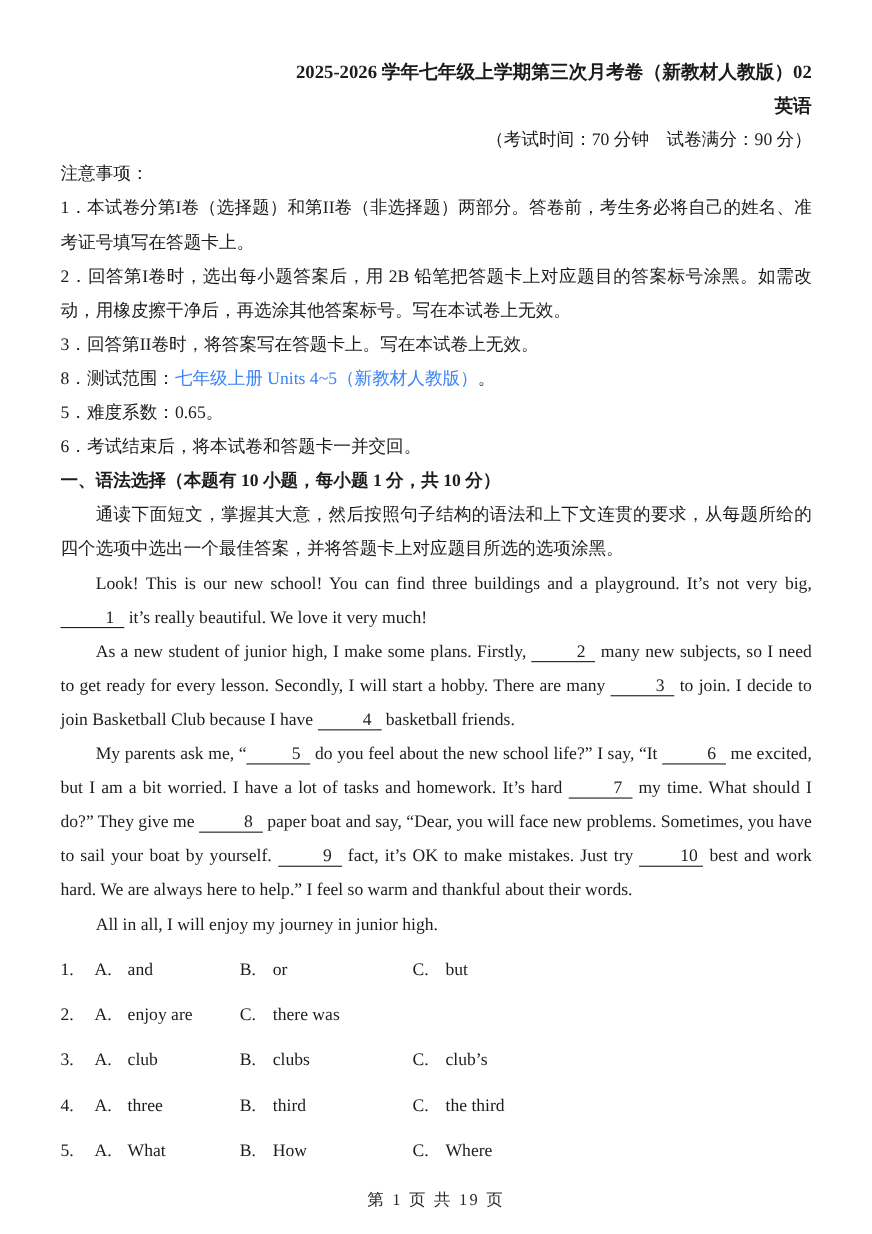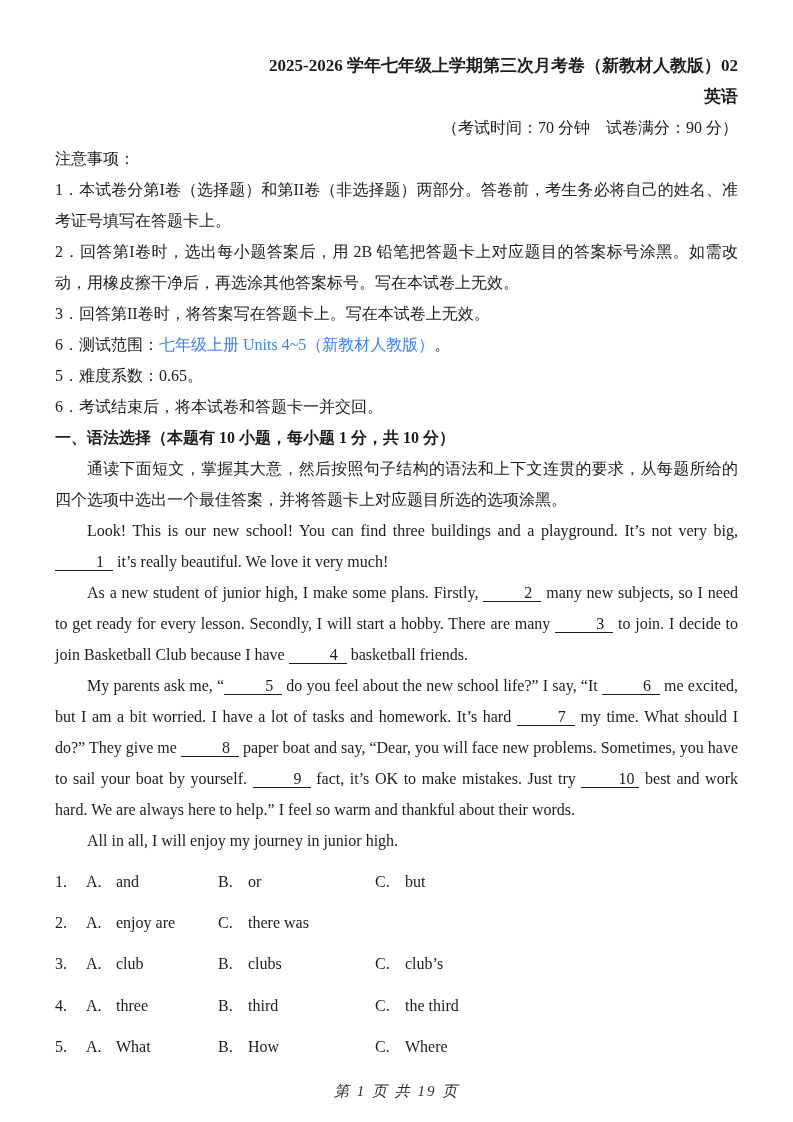--- a/index.html
+++ b/index.html
@@ -42,38 +42,37 @@
     margin-top:10px;
   }
   .q-num{display:inline-block;min-width:31px;}
   .q-label{display:inline-block;min-width:30px;}
   .footer{
     margin-top:14px;
     font-size:15px;
     color:#2a2a2a;
     text-align:center;
     letter-spacing:2px;
-    font-style:italic;
   }
 </style>
 </head>
 <body>
 
 <div class="page">
 
   <p class="center bold title">2025-2026 学年七年级上学期第三次月考卷（新教材人教版）02</p>
   <p class="center bold subject">英语</p>
   <p class="center">（考试时间：70 分钟　试卷满分：90 分）</p>
 
   <p>注意事项：</p>
   <p>1．本试卷分第I卷（选择题）和第II卷（非选择题）两部分。答卷前，考生务必将自己的姓名、准考证号填写在答题卡上。</p>
   <p>2．回答第I卷时，选出每小题答案后，用 2B 铅笔把答题卡上对应题目的答案标号涂黑。如需改动，用橡皮擦干净后，再选涂其他答案标号。写在本试卷上无效。</p>
   <p>3．回答第II卷时，将答案写在答题卡上。写在本试卷上无效。</p>
   <p>
-    <span>6．测试范围：</span><span class="red" style="color: #3b82f6;">七年级上册 Units 4~5（新教材人教版）</span><span>。</span>
+    <span>8．测试范围：</span><span class="red" style="color: #3b82f6;">七年级上册 Units 4~5（新教材人教版）</span><span>。</span>
   </p>
   <p>5．难度系数：0.65。</p>
   <p>6．考试结束后，将本试卷和答题卡一并交回。</p>
 
   <p class="bold">一、语法选择（本题有 10 小题，每小题 1 分，共 10 分）</p>
   <p class="indent">通读下面短文，掌握其大意，然后按照句子结构的语法和上下文连贯的要求，从每题所给的四个选项中选出一个最佳答案，并将答题卡上对应题目所选的选项涂黑。</p>
 
   <p class="indent">Look! This is our new school! You can find three buildings and a playground. It’s not very big, <span class="blank">1</span> it’s really beautiful. We love it very much!</p>
   <p class="indent">As a new student of junior high, I make some plans. Firstly, <span class="blank">2</span> many new subjects, so I need to get ready for every lesson. Secondly, I will start a hobby. There are many <span class="blank">3</span> to join. I decide to join Basketball Club because I have <span class="blank">4</span> basketball friends.</p>
   <p class="indent">My parents ask me, “<span class="blank">5</span> do you feel about the new school life?” I say, “It <span class="blank">6</span> me excited, but I am a bit worried. I have a lot of tasks and homework. It’s hard <span class="blank">7</span> my time. What should I do?” They give me <span class="blank">8</span> paper boat and say, “Dear, you will face new problems. Sometimes, you have to sail your boat by yourself. <span class="blank">9</span> fact, it’s OK to make mistakes. Just try <span class="blank">10</span> best and work hard. We are always here to help.” I feel so warm and thankful about their words.</p>

